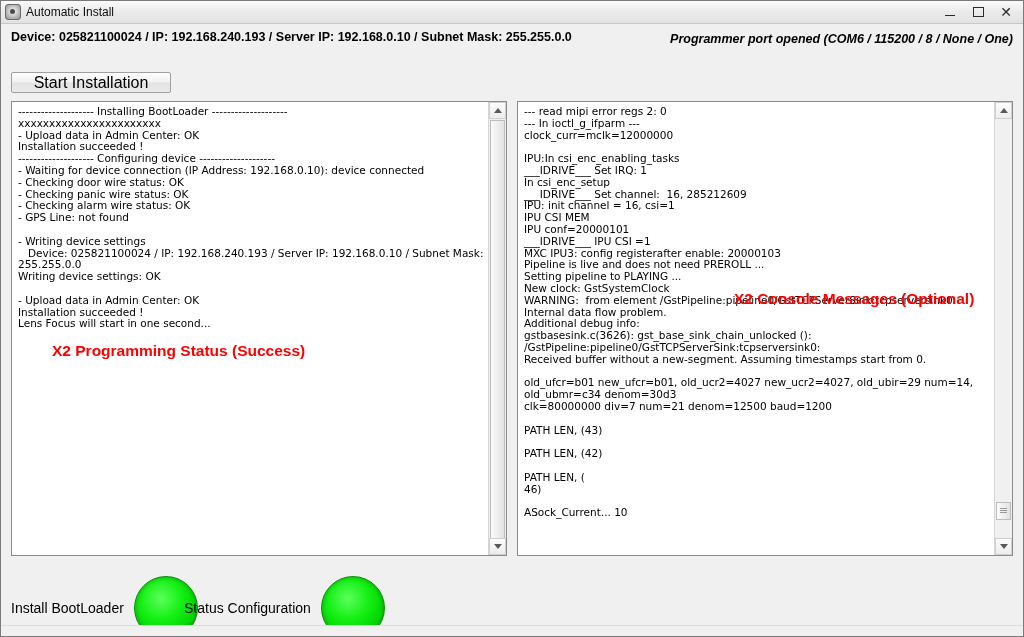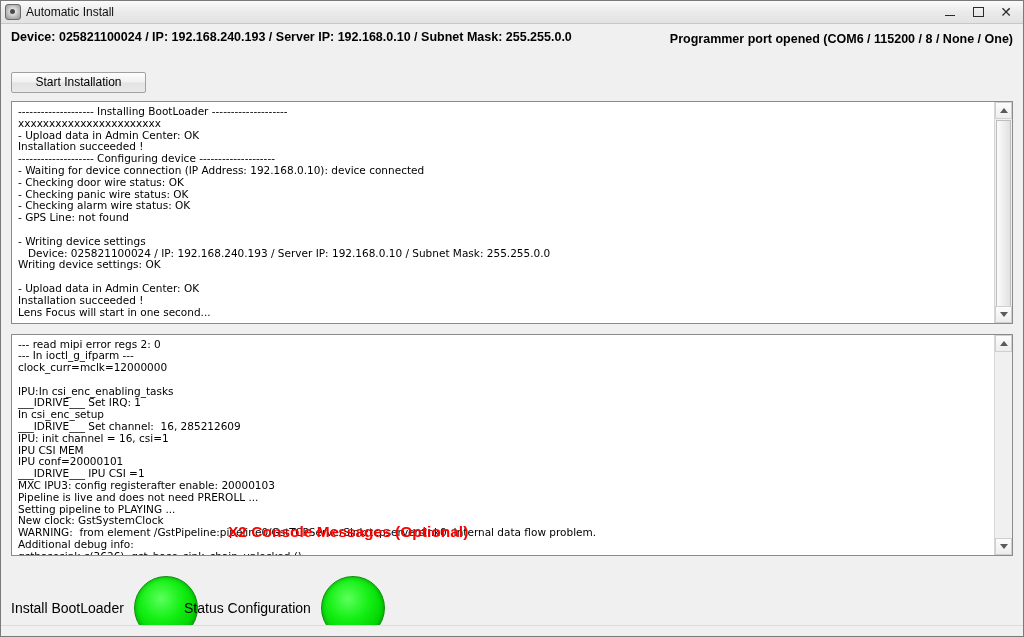--- a/index.html
+++ b/index.html
@@ -103,54 +103,54 @@
     font-size: 12.5px;
     font-weight: bold;
     color: #000;
     white-space: nowrap;
   }
   .port-lines {
     position: absolute;
     right: 10px;
     top: 6px;
     text-align: right;
+    font-style: italic;
   }
   .port-line {
     font-size: 12.5px;
     font-weight: bold;
     color: #000;
     line-height: 18px;
     white-space: nowrap;
   }
 
   
   .start-row {
     padding: 2px 0 4px 10px;
   }
   .start-btn {
-    width: 135px;
+    width: 160px;
     height: 21px;
     background: linear-gradient(to bottom, #fdfdfd 0%, #f1f1f1 48%, #e3e3e3 52%, #e9e9e9 100%);
     border: 1px solid #a0a0a0;
     border-radius: 2px;
-    font-size: 12px;
+    font-size: 16px;
     color: #000;
     font-family: "Liberation Sans", sans-serif;
     padding: 0;
     line-height: 19px;
   }
 
   
   .panels {
     position: relative;
     margin: 4px 10px 0 10px;
     height: 455px;
     display: flex;
     gap: 10px;
-    flex-direction: column;
   }
   .panel {
     position: relative;
     flex: 1;
     background: #ffffff;
     border: 1px solid #8b8b8b;
     box-sizing: border-box;
     overflow: hidden;
   }
   .panel-inner {

